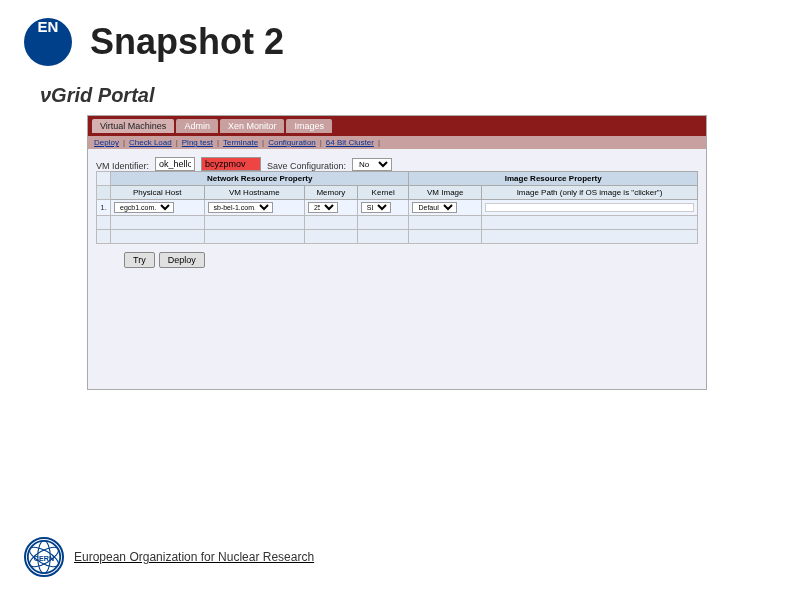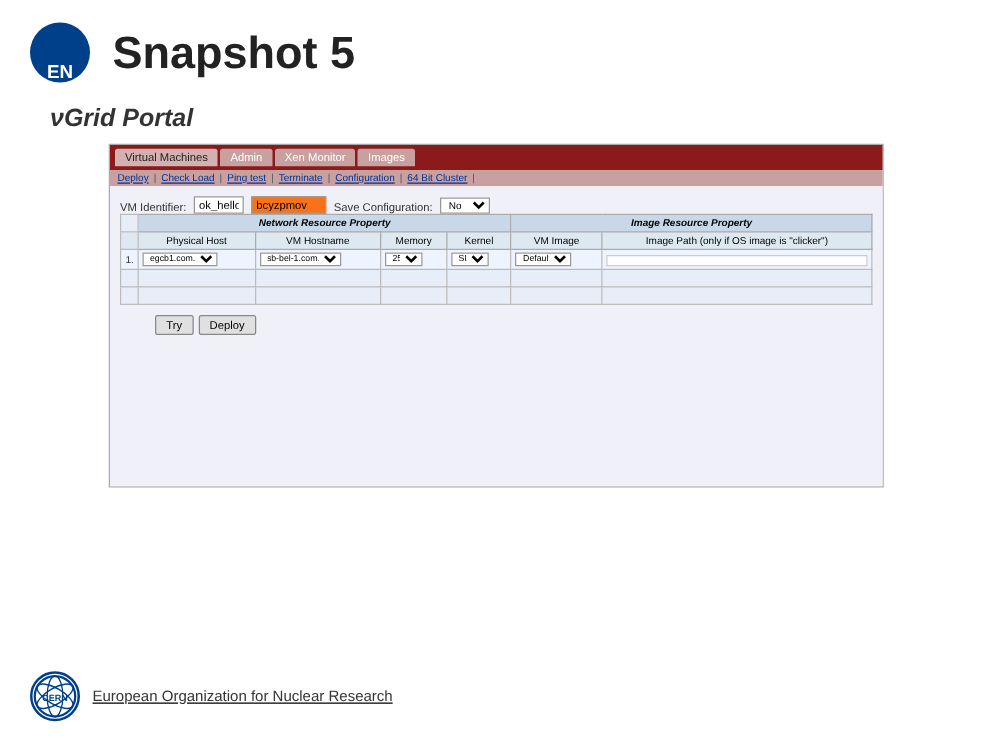--- a/index.html
+++ b/index.html
@@ -18,21 +18,21 @@
       align-items: center;
       padding: 18px 24px;
       gap: 18px;
     }
     .en-badge {
       width: 48px;
       height: 48px;
       background: #003f8a;
       border-radius: 50%;
       display: flex;
-      align-items: flex-end;
+      align-items: flex-start;
       justify-content: center;
       color: #fff;
       font-weight: bold;
       font-size: 15px;
       flex-shrink: 0;
     }
     .snapshot-title {
       font-size: 36px;
       font-weight: bold;
       color: #222;
@@ -120,21 +120,21 @@
     .vm-id-label { font-size: 9px; color: #333; }
     .vm-id-input {
       border: 1px solid #999;
       background: #fff;
       padding: 1px 3px;
       font-size: 9px;
       width: 40px;
     }
     .vm-id-input2 {
       border: 1px solid #999;
-      background: #f97316;
+      background: #ef4444;
       padding: 1px 3px;
       font-size: 9px;
       width: 60px;
     }
     .save-config-label { font-size: 9px; color: #333; }
     .save-config-select {
       border: 1px solid #999;
       font-size: 8px;
       padding: 0 2px;
       background: #fff;
@@ -160,21 +160,20 @@
       background: #dde8f0;
       text-align: center;
       padding: 2px 4px;
       border: 1px solid #aaa;
       font-size: 8px;
       font-weight: normal;
     }
     .config-table th.section-header {
       background: #c8d8e8;
       font-weight: bold;
-      font-style: italic;
     }
     .config-table td {
       border: 1px solid #bbb;
       padding: 2px 3px;
       font-size: 8px;
       background: #fff;
     }
     .config-table tr.row-light td {
       background: #eef4ff;
     }
@@ -243,21 +242,21 @@
       color: #333;
     }
   </style>
 </head>
 <body>
 
 <div class="header">
   <div class="en-badge">
     <span>EN</span>
   </div>
-  <div class="snapshot-title">Snapshot 5</div>
+  <div class="snapshot-title">Snapshot 2</div>
 </div>
 
 <div class="main-content">
   <div class="portal-title">
     <span>νGrid Portal</span>
   </div>
 
   <div class="portal-mockup">
 
     <div class="nav-bar">

